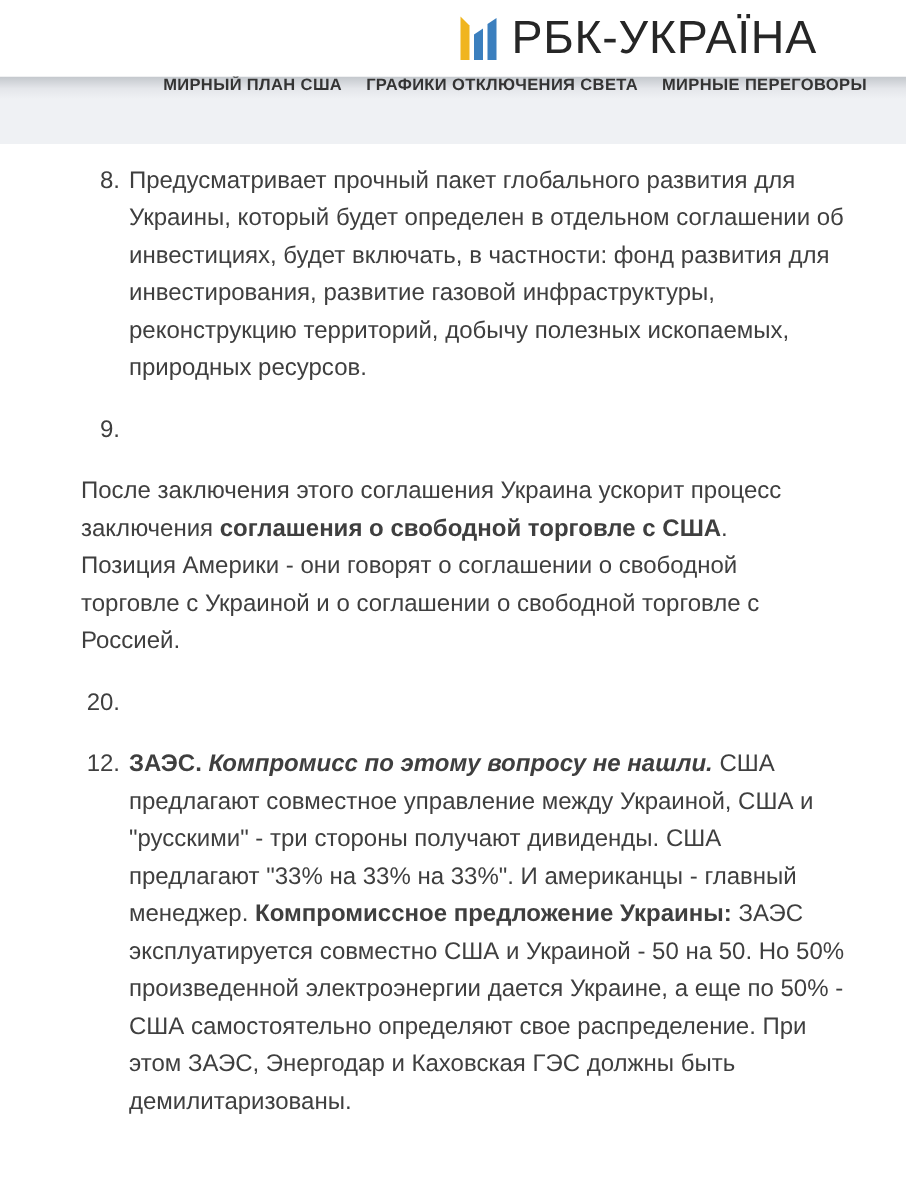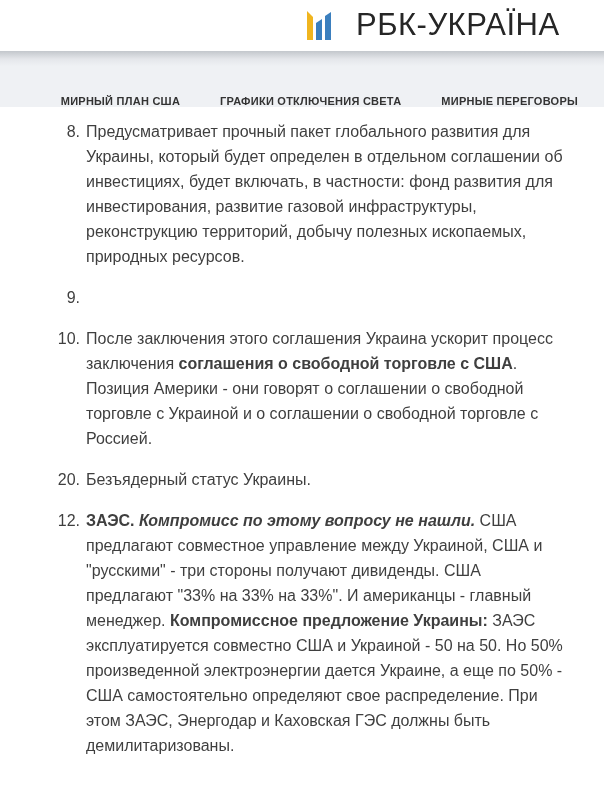--- a/index.html
+++ b/index.html
@@ -20,43 +20,43 @@
     position: relative;
     height: 51px;
     background: #ffffff;
   }
   .logo {
     position: absolute;
     left: 306px;
     top: 9px;
     display: flex;
     align-items: center;
-    gap: 24px;
+    gap: 9px;
     text-decoration: none;
     cursor: pointer;
   }
   .logo-icon svg { display: block; }
   .logo-text {
     font-size: 31px;
     font-weight: 500;
     color: #262626;
     letter-spacing: 0.5px;
     white-space: nowrap;
     line-height: 1;
   }
 
   
   .main-nav {
-    height: 56px;
+    height: 45px;
     box-sizing: border-box;
     background: linear-gradient(180deg, #c3c7cc 0px, #e4e6ea 8px, #eff1f4 15px, #eff1f4 100%);
     display: flex;
-    align-items: flex-end;
+    align-items: flex-start;
     justify-content: flex-end;
-    gap: 40px;
+    gap: 16px;
     padding-right: 26px;
   }
   .nav-item {
     font-size: 11px;
     font-weight: 700;
     color: #333333;
     letter-spacing: 0.25px;
     text-decoration: none;
     white-space: nowrap;
     cursor: pointer;
@@ -118,25 +118,23 @@
 <main class="article-content">
   <ol class="article-list">
       <li class="item">
         <span class="num">8.</span>
         <p class="body-text"><span class="seg normal">Предусматривает прочный пакет глобального развития для Украины, который будет определен в отдельном соглашении об инвестициях, будет включать, в частности: фонд развития для инвестирования, развитие газовой инфраструктуры, реконструкцию территорий, добычу полезных ископаемых, природных ресурсов.</span></p>
       </li>
       <li class="item">
         <span class="num">9.</span>
       </li>
       <li class="item">
-        <span class="num">10.</span>
         <p class="body-text"><span class="seg normal">После заключения этого соглашения Украина ускорит процесс заключения </span><span class="seg bold">соглашения о свободной торговле с США</span><span class="seg normal">. Позиция Америки - они говорят о соглашении о свободной торговле с Украиной и о соглашении о свободной торговле с Россией.</span></p>
       </li>
       <li class="item">
         <span class="num">20.</span>
-        <p class="body-text"><span class="seg normal">Безъядерный статус Украины.</span></p>
       </li>
       <li class="item">
         <span class="num">12.</span>
         <p class="body-text"><span class="seg bold">ЗАЭС.</span><span class="seg normal"> </span><span class="seg italic">Компромисс по этому вопросу не нашли.</span><span class="seg normal"> США предлагают совместное управление между Украиной, США и "русскими" - три стороны получают дивиденды. США предлагают "33% на 33% на 33%". И американцы - главный менеджер. </span><span class="seg bold">Компромиссное предложение Украины:</span><span class="seg normal"> ЗАЭС эксплуатируется совместно США и Украиной - 50 на 50. Но 50% произведенной электроэнергии дается Украине, а еще по 50% - США самостоятельно определяют свое распределение. При этом ЗАЭС, Энергодар и Каховская ГЭС должны быть демилитаризованы.</span></p>
       </li>
     </ol>
 </main>
 
 </body></html>

